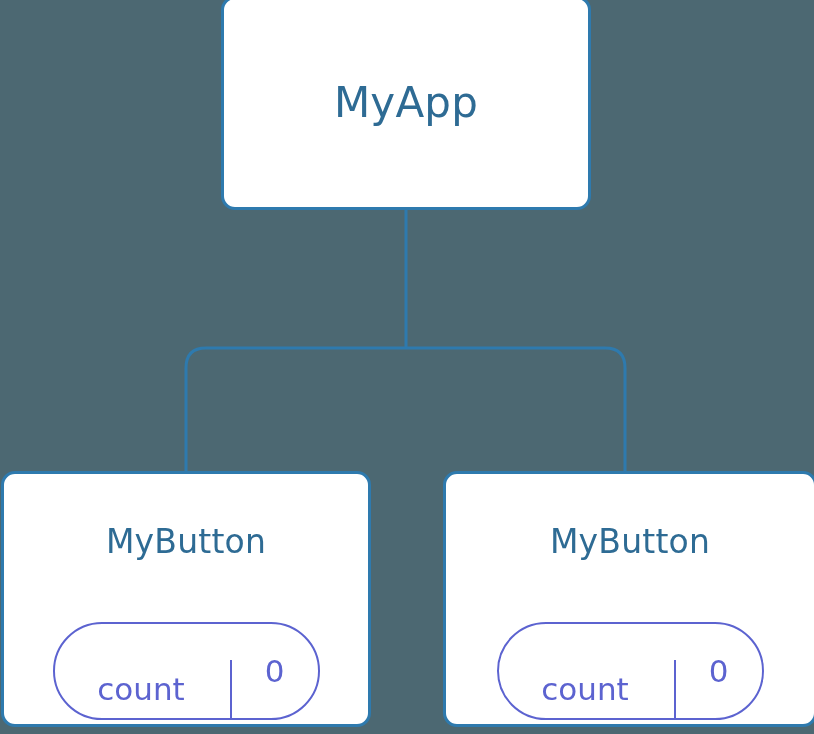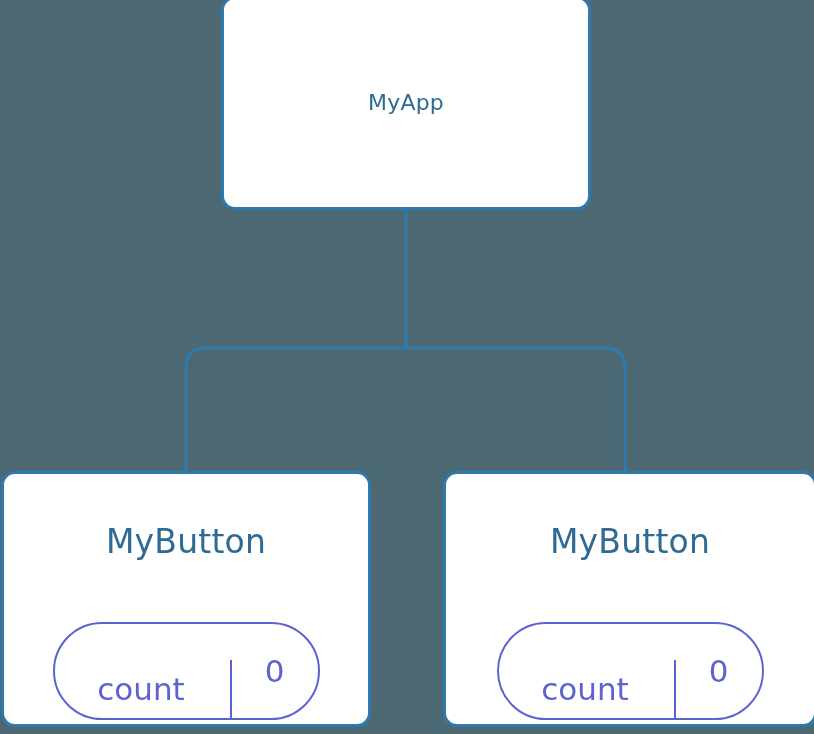--- a/index.html
+++ b/index.html
@@ -68,21 +68,21 @@
   .node-title {
     color: #2e6b94;
     font-size: 33px;
     font-weight: 400;
     letter-spacing: 0.2px;
     line-height: 1;
     white-space: nowrap;
   }
 
   #node-root .node-title {
-    font-size: 22px;
+    font-size: 42px;
   }
 
   .node-child-body {
     width: 100%;
     display: flex;
     flex-direction: column;
     align-items: center;
     gap: 37px;
   }
 

